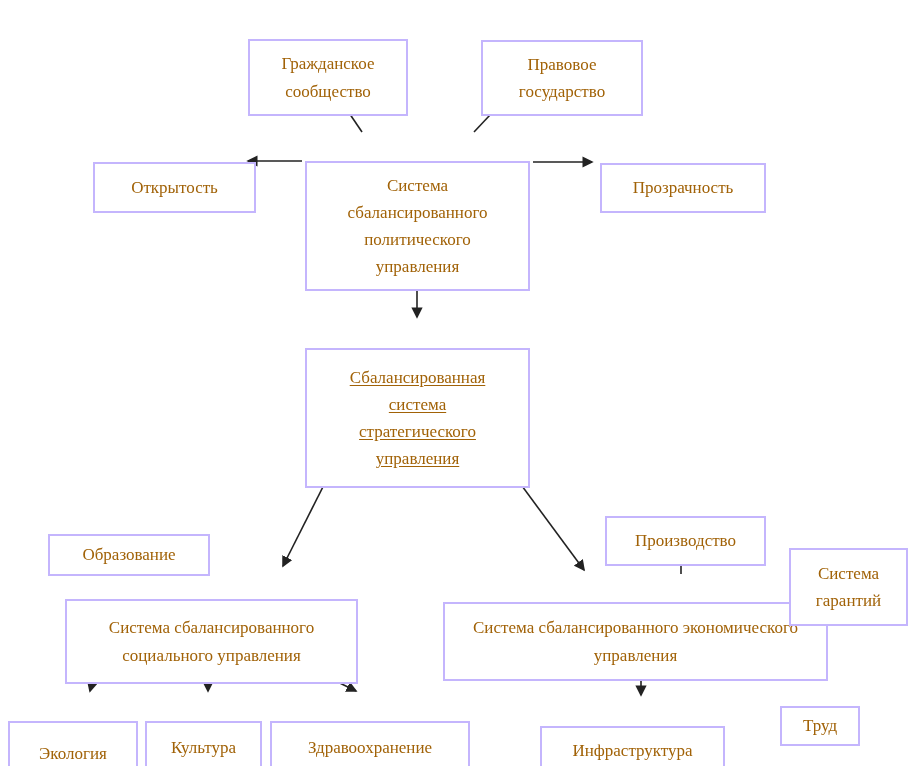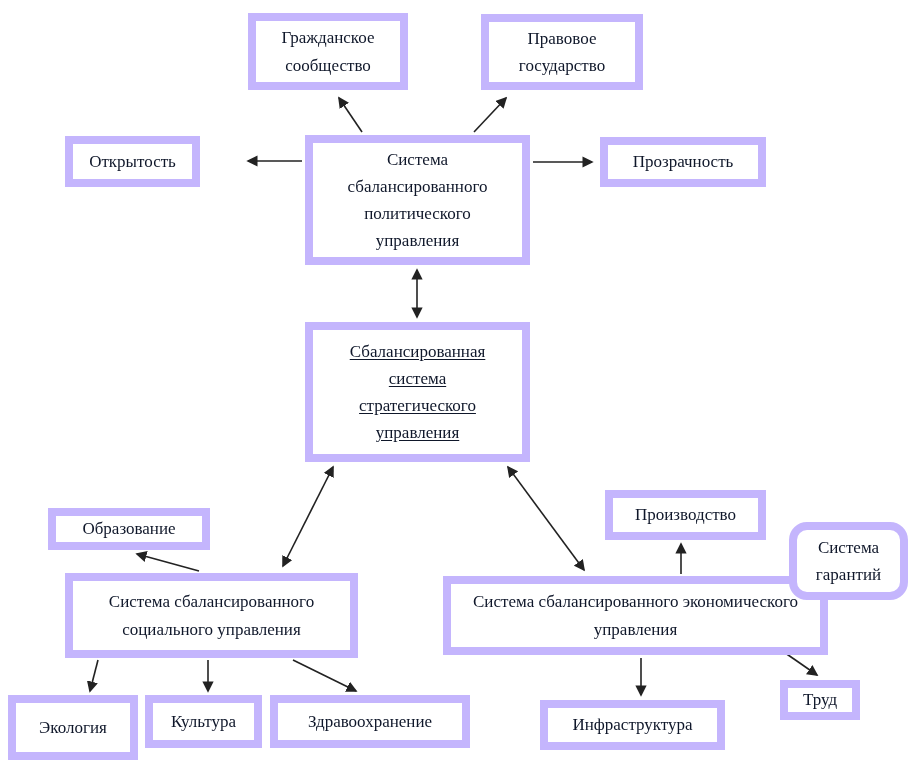--- a/index.html
+++ b/index.html
@@ -15,29 +15,30 @@
     width: 915px; height: 766px;
     background: #ffffff;
   }
   .arrows-layer {
     position: absolute; top: 0; left: 0;
     width: 915px; height: 766px;
     pointer-events: none;
   }
   .node {
     position: absolute;
-    border: 8px solid #c4b5fd;
+    border: 2px solid #c4b5fd;
     background: #ffffff;
     display: flex;
     align-items: center;
     justify-content: center;
     text-align: center;
     font-size: 17px;
     line-height: 1.6;
-    color: #0f172a;
+    color: #a16207;
+    margin-top: 26px;
   }
   .node .underlined { text-decoration: underline; text-underline-offset: 2px; }
 </style>
 </head>
 <body>
 
 <div class="diagram-canvas">
 
   <svg class="arrows-layer" width="915" height="766" viewBox="0 0 915 766">
     <defs>
@@ -67,21 +68,21 @@
   </svg>
 
   <div class="node" style="left:248px; top:13px;  width:160px; height:77px; padding:0 8px;">
     <span>Гражданское сообщество</span>
   </div>
 
   <div class="node" style="left:481px; top:14px;  width:162px; height:76px; padding:0 14px;">
     <span>Правовое государство</span>
   </div>
 
-  <div class="node" style="left:65px;  top:136px; width:135px; height:51px; padding:0 24px;">
+  <div class="node" style="left:93px;  top:136px; width:163px; height:51px; padding:0 24px;">
     <span>Открытость</span>
   </div>
 
   <div class="node" style="left:305px; top:135px; width:225px; height:130px; padding:0 18px;">
     <span>Система сбалансированного политического управления</span>
   </div>
 
   <div class="node" style="left:600px; top:137px; width:166px; height:50px; padding:0 20px;">
     <span>Прозрачность</span>
   </div>
@@ -99,21 +100,21 @@
   </div>
 
   <div class="node" style="left:605px; top:490px; width:161px; height:50px; padding:0 8px;">
     <span>Производство</span>
   </div>
 
   <div class="node" style="left:443px; top:576px; width:385px; height:79px; padding:0 6px;">
     <span>Система сбалансированного экономического управления</span>
   </div>
 
-  <div class="node" style="left:789px; top:522px; width:119px; height:78px; padding:0 4px;border-radius:18px;">
+  <div class="node" style="left:789px; top:522px; width:119px; height:78px; padding:0 4px;">
     <span>Система гарантий</span>
   </div>
 
   <div class="node" style="left:8px;   top:695px; width:130px; height:65px; padding:0 8px;">
     <span>Экология</span>
   </div>
 
   <div class="node" style="left:145px; top:695px; width:117px; height:53px; padding:0 8px;">
     <span>Культура</span>
   </div>

